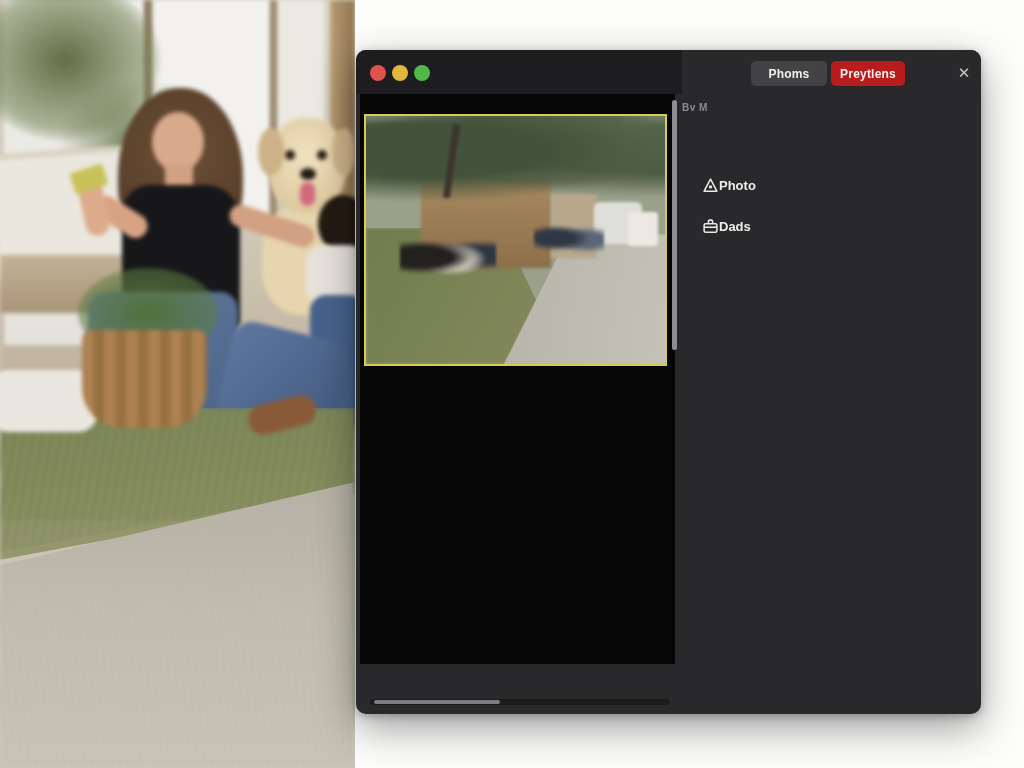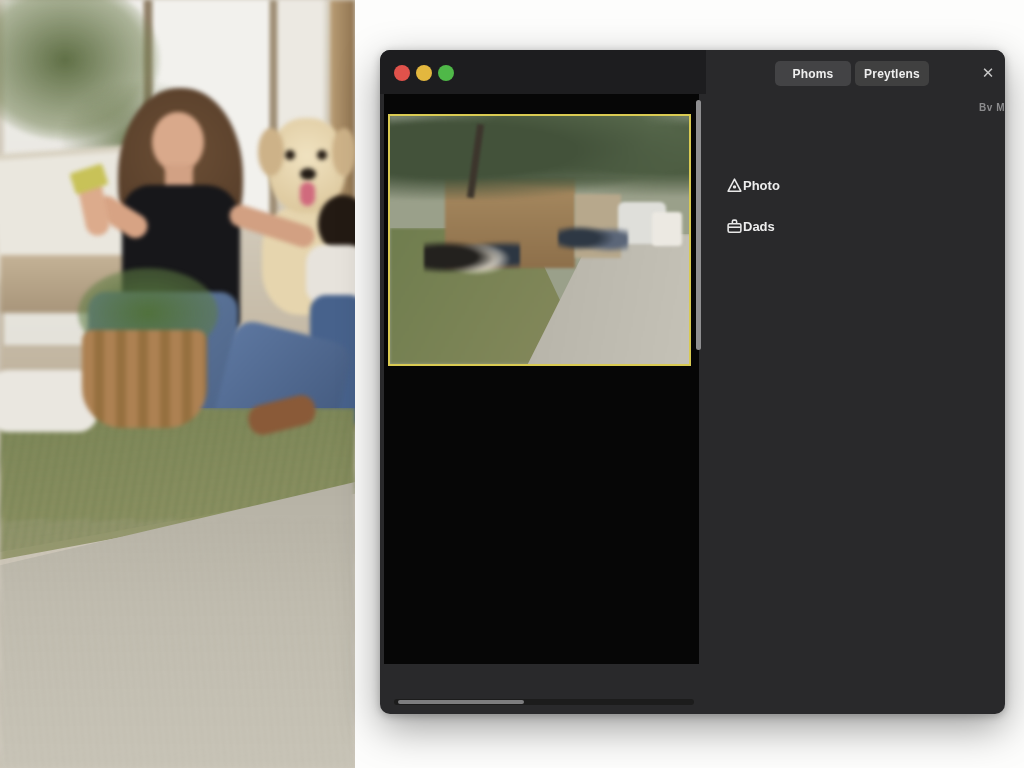--- a/index.html
+++ b/index.html
@@ -71,33 +71,33 @@
   .path{left:0;top:470px;width:355px;height:298px;
     background:linear-gradient(180deg,#b4b0a3 0%,#c2beb1 45%,#cbc7ba 100%);
     clip-path:polygon(0 32%,100% 4%,100% 100%,0 100%);}
   .path-tex{left:0;top:520px;width:355px;height:248px;opacity:.35;
     background:repeating-linear-gradient(85deg,#a29d8f 0 2px,transparent 2px 7px),
                repeating-linear-gradient(-8deg,#d6d2c6 0 1px,transparent 1px 6px);}
   .shoe{left:248px;top:400px;width:68px;height:30px;border-radius:14px;
     background:#8a5a38;transform:rotate(-14deg);}
 
   
-  #dialog{left:380px;top:50px;width:625px;height:664px;background:#29292b;
+  #dialog{left:356px;top:50px;width:625px;height:664px;background:#29292b;
     border-radius:10px;box-shadow:0 14px 40px rgba(0,0,0,.38),0 2px 8px rgba(0,0,0,.25);}
   .titlebar{left:0;top:0;width:326px;height:44px;background:#1d1d1f;border-radius:10px 0 0 0;}
   .header-right{left:326px;top:0;width:299px;height:44px;background:#29292b;border-radius:0 10px 0 0;}
   .tl{top:15px;width:16px;height:16px;border-radius:50%;}
   .tl.red{left:14px;background:var(--traffic-red,#e0524b);}
   .tl.yellow{left:36px;background:var(--traffic-yellow,#e3b73e);}
   .tl.green{left:58px;background:var(--traffic-green,#4fb848);}
 
   .tab{top:11px;height:25px;border-radius:5px;color:#efefef;font-size:12px;font-weight:700;
     display:flex;align-items:center;justify-content:center;letter-spacing:.2px;}
   .tab.sel{left:395px;width:76px;background:#434345;}
-  .tab.unsel{left:475px;width:74px;background:#404040;}
+  .tab.unsel{left:475px;width:74px;background:#b91c1c;}
   .close-x{left:596px;top:11px;width:24px;height:24px;color:#c8c8c8;font-size:15px;
     display:flex;align-items:center;justify-content:center;cursor:default;}
 
   .browser{left:4px;top:44px;width:315px;height:570px;background:#060606;}
   .thumb{left:4px;top:20px;width:299px;height:248px;border:2px solid var(--selection-yellow,#d9ca52);
     overflow:hidden;background:#9aa08a;}
   .thumb .t{position:absolute;filter:blur(1.5px);}
   .t-sky{left:0;top:0;width:100%;height:60px;background:linear-gradient(#e9ece2,#dfe3d4);}
   .t-canopy{left:-20px;top:-26px;width:360px;height:110px;
     background:radial-gradient(ellipse at 22% 55%,#43523a 0 32%,transparent 60%),
@@ -118,21 +118,21 @@
   .t-people2{left:168px;top:104px;width:70px;height:36px;
     background:radial-gradient(ellipse at 30% 50%,#2e3844 0 28%,transparent 52%),
                radial-gradient(ellipse at 75% 55%,#5b6678 0 24%,transparent 48%);}
   .t-trunk{left:82px;top:8px;width:7px;height:74px;background:#3c352c;transform:rotate(8deg);}
 
   .vscroll{left:316px;top:50px;width:5px;height:250px;border-radius:3px;background:#8e8e90;}
   .hscroll-track{left:10px;top:605px;width:300px;height:6px;border-radius:3px;background:#1c1c1c;}
   .hscroll{left:14px;top:606px;width:126px;height:4px;border-radius:2px;background:#7d7d7f;}
 
   .sidebar{left:326px;top:44px;width:299px;height:572px;background:#29292b;}
-  .section-label{left:0;top:8px;width:299px;text-align:right;color:#8b8b8d;
+  .section-label{left:0;top:8px;width:299px;text-align:left;color:#8b8b8d;
     font-size:10px;font-weight:700;letter-spacing:.5px;}
   .add-btn{left:20px;top:34px;width:264px;height:29px;border-radius:6px;background:#3e3e40;
     border:1px solid #79797b;color:#f2f2f2;font-size:13px;font-weight:700;
     display:flex;align-items:center;justify-content:center;}
   .side-item{left:20px;height:22px;display:flex;align-items:center;color:#ededed;
     font-size:13px;font-weight:700;}
   .side-item .ic{width:17px;height:17px;display:flex;align-items:center;justify-content:center;}
   .si-photo{top:80px;} .si-dads{top:121px;}
 
   .footer{left:0;top:616px;width:625px;height:48px;background:#252527;

